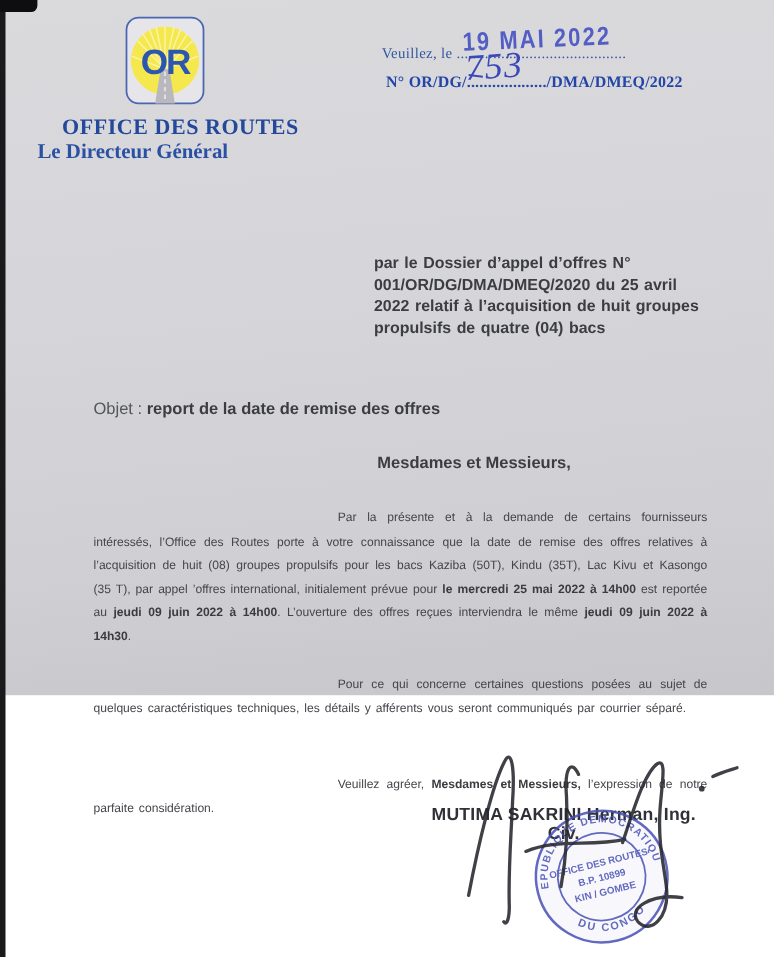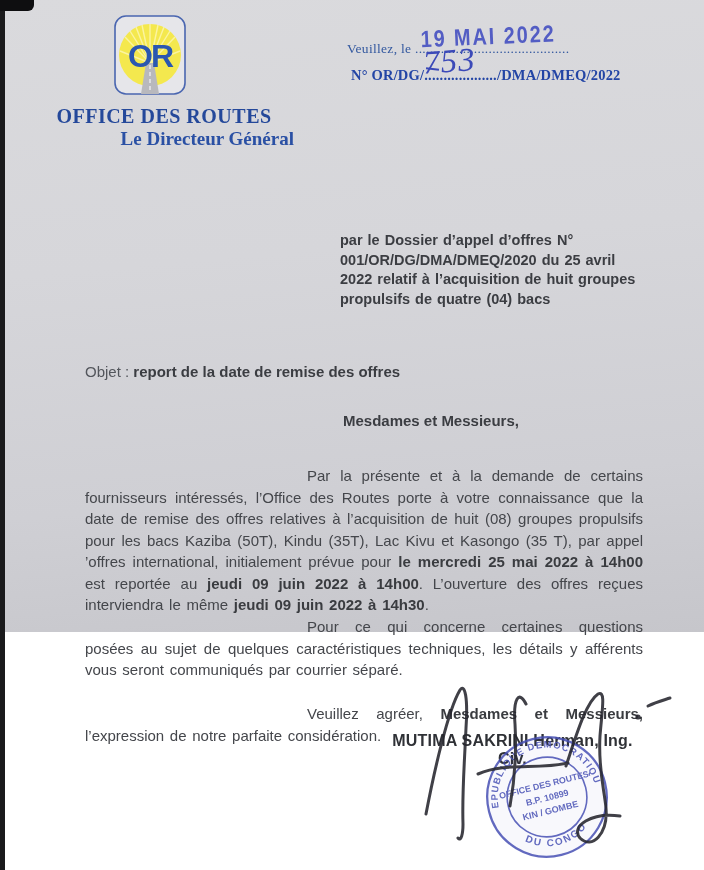--- a/index.html
+++ b/index.html
@@ -7,21 +7,21 @@
   .page{position:relative;width:704px;height:632px;
         background:linear-gradient(175deg,#dadadd 0%,#d6d6da 40%,#cfcfd4 75%,#c6c6cb 100%);}
   .edge-left{position:absolute;left:0;top:0;width:5px;height:870px;background:#1a1a1c;}
   .edge-corner{position:absolute;left:0;top:0;width:34px;height:11px;background:#0e0e10;border-bottom-right-radius:6px;}
 
   
   .logo{position:absolute;left:112px;top:13px;width:76px;height:84px;}
   .org-name{position:absolute;left:34px;top:105px;width:260px;text-align:center;
             font-family:"Liberation Serif",serif;font-weight:bold;font-size:20px;
             color:#24489a;letter-spacing:.5px;}
-  .org-role{position:absolute;left:34px;top:128px;width:260px;text-align:right;
+  .org-role{position:absolute;left:34px;top:128px;width:260px;text-align:left;
             font-family:"Liberation Serif",serif;font-weight:bold;font-size:19px;color:#2a50a4;}
 
   
   .place-line{position:absolute;left:347px;top:41px;font-family:"Liberation Serif",serif;
               font-size:13.5px;color:#33589f;letter-spacing:.3px;}
   .date-stamp{position:absolute;left:420px;top:26px;font-weight:bold;font-size:21px;
               color:#4853c2;transform:rotate(-2.5deg) scale(.95,1.12);transform-origin:left top;
               letter-spacing:2px;opacity:.92;}
   .ref-line{position:absolute;left:351px;top:67px;font-family:"Liberation Serif",serif;
             font-weight:bold;font-size:14.5px;color:#2345a5;letter-spacing:.2px;}
@@ -32,21 +32,21 @@
                 transform:rotate(7deg);}
 
   
   .recipient{position:absolute;left:340px;top:231px;width:340px;font-weight:bold;
              font-size:14.5px;line-height:19.5px;color:#3b3d42;word-spacing:1px;}
 
   
   .subject{position:absolute;left:85px;top:363px;font-size:15px;color:#53565c;text-align:center;}
   .subject .val{font-weight:bold;color:#3b3d42;}
   .salutation{position:absolute;left:343px;top:412px;font-weight:bold;font-size:15px;color:#3b3d42;}
-  .para{position:absolute;left:85px;width:558px;font-size:15px;line-height:21.5px;
+  .para{position:absolute;left:85px;width:558px;font-size:11px;line-height:21.5px;
         color:#44464b;text-align:justify;word-spacing:1.5px;}
   .para .b{font-weight:bold;color:#3a3c40;}
   .para1{top:450px;text-indent:222px;}
   .para2{top:601px;text-indent:222px;}
   .closing{top:663px;text-indent:222px;margin-top:40px;}
 
   
   .sig-name{position:absolute;left:380px;top:732px;width:265px;text-align:center;
             font-weight:bold;font-size:16px;color:#2f3136;letter-spacing:.2px;}
   .stamp{position:absolute;left:468px;top:724px;width:158px;height:146px;opacity:.85;}

